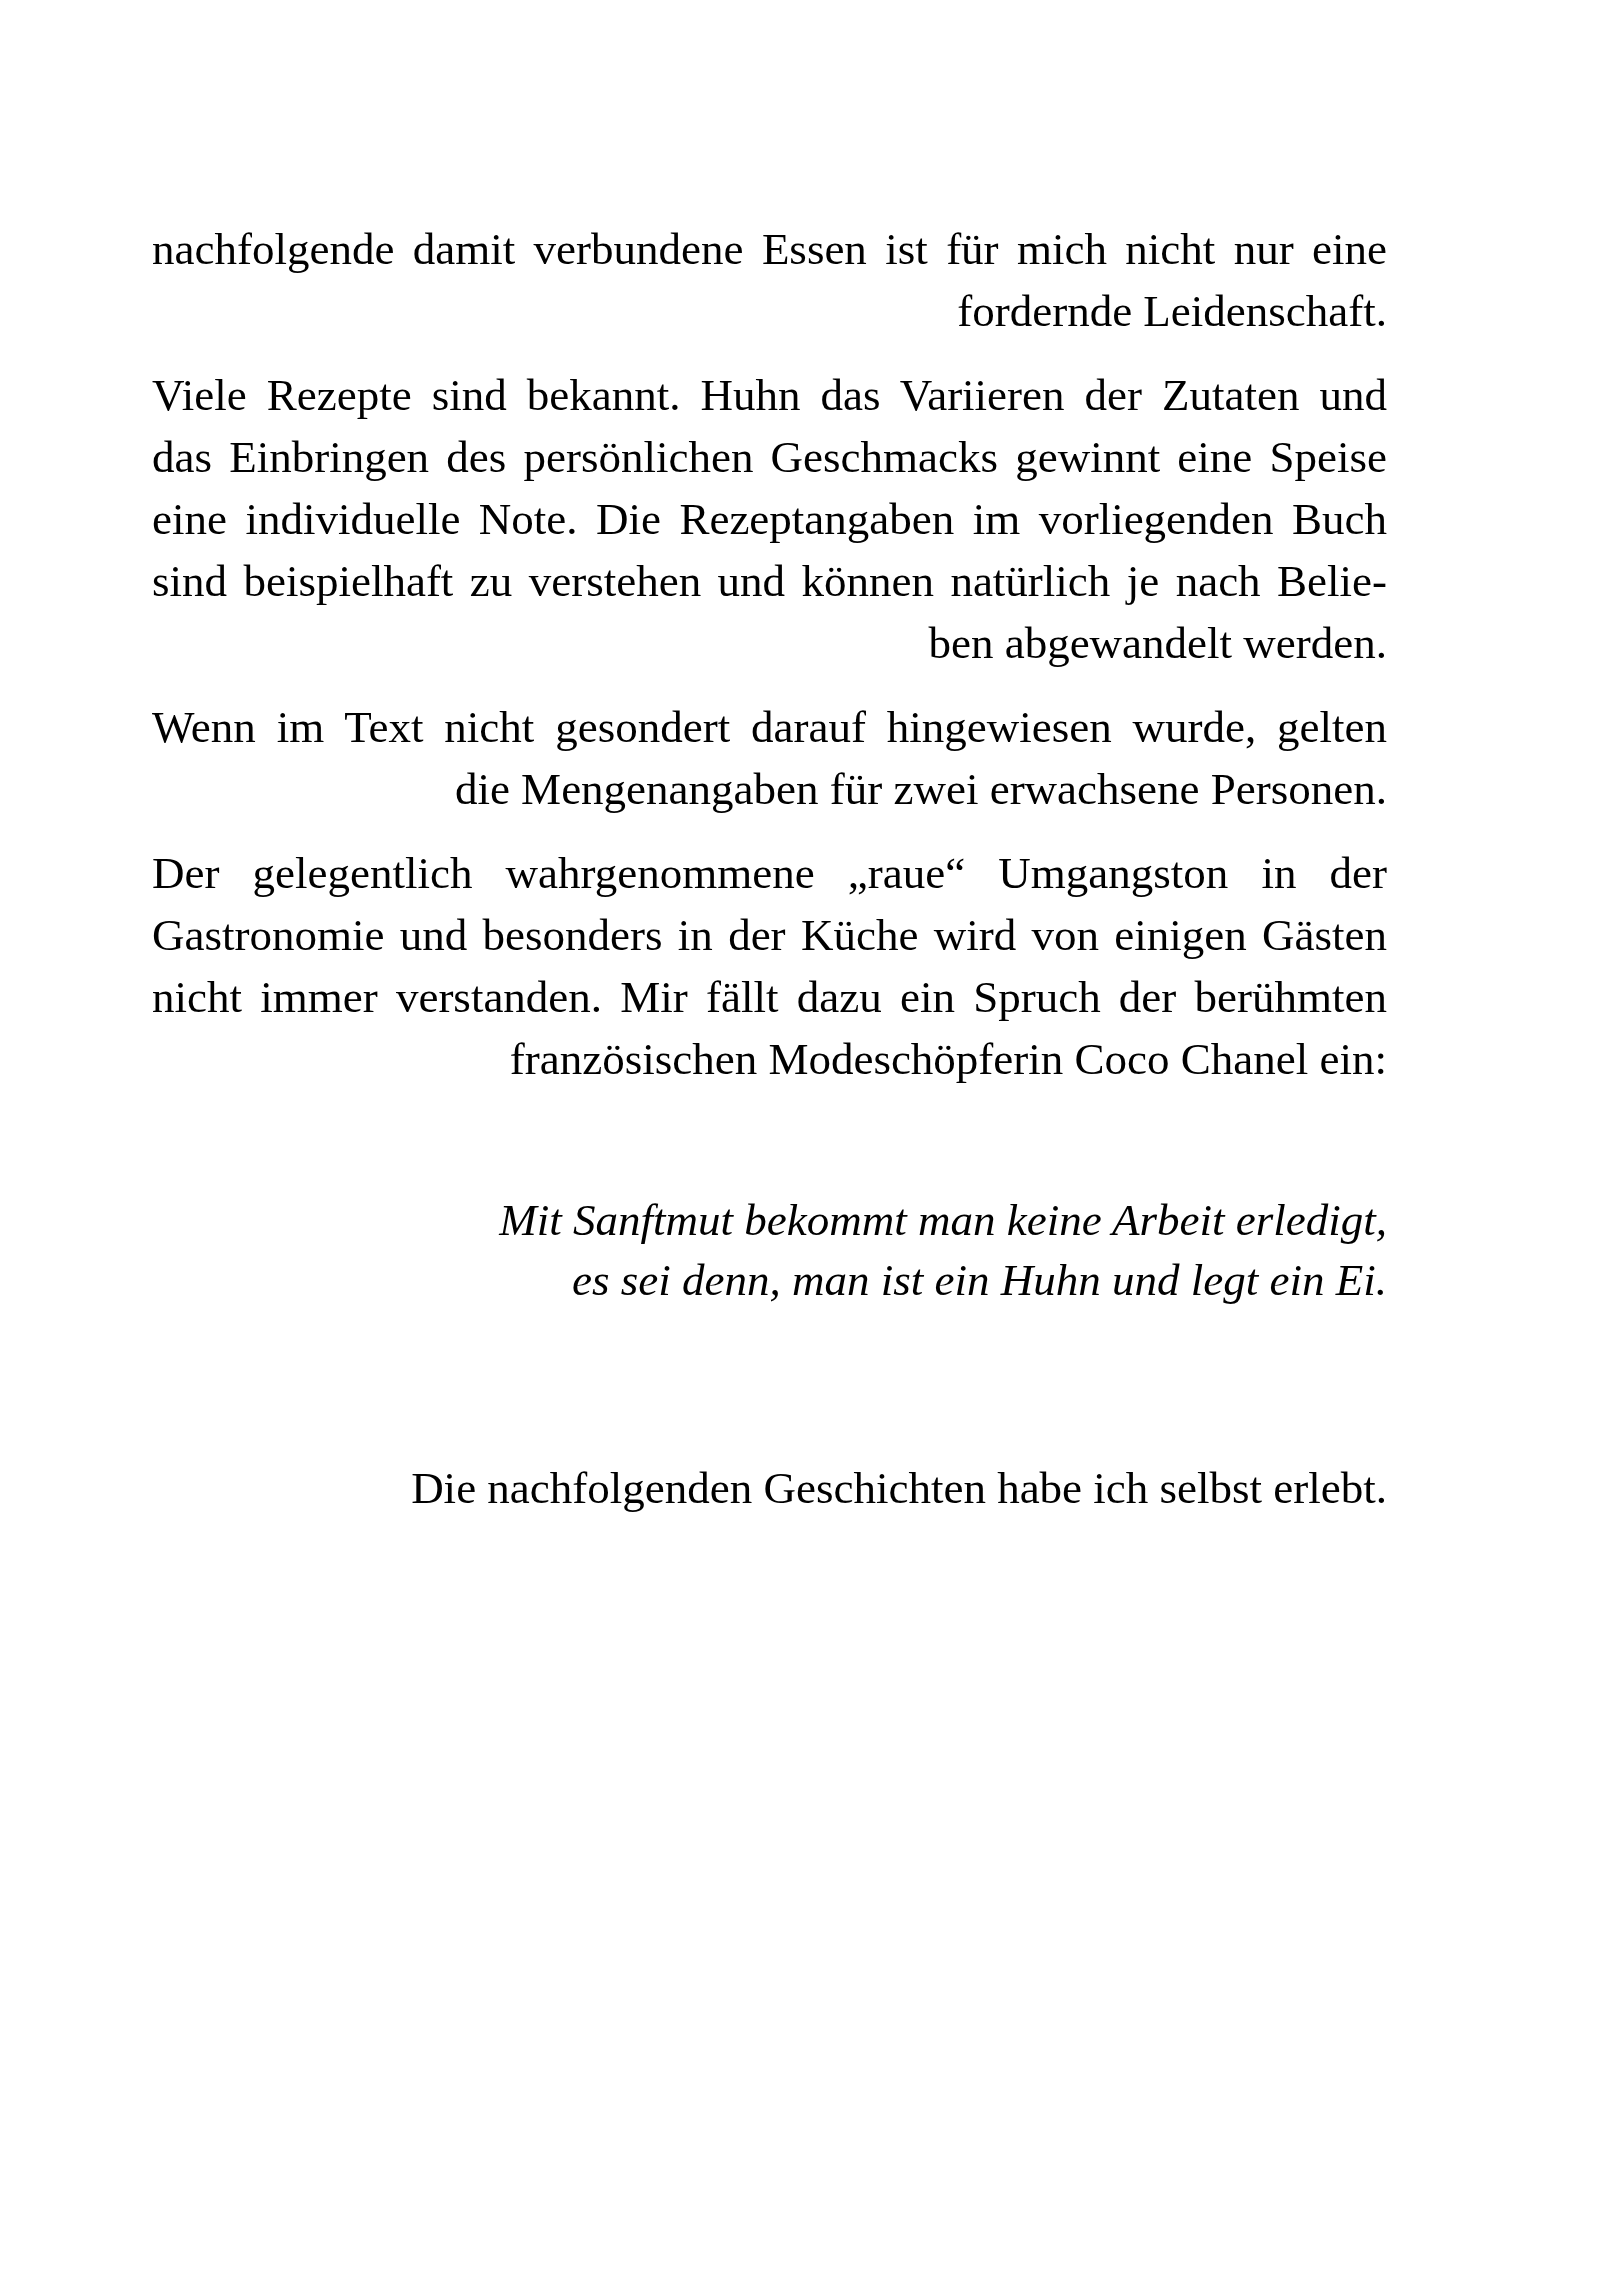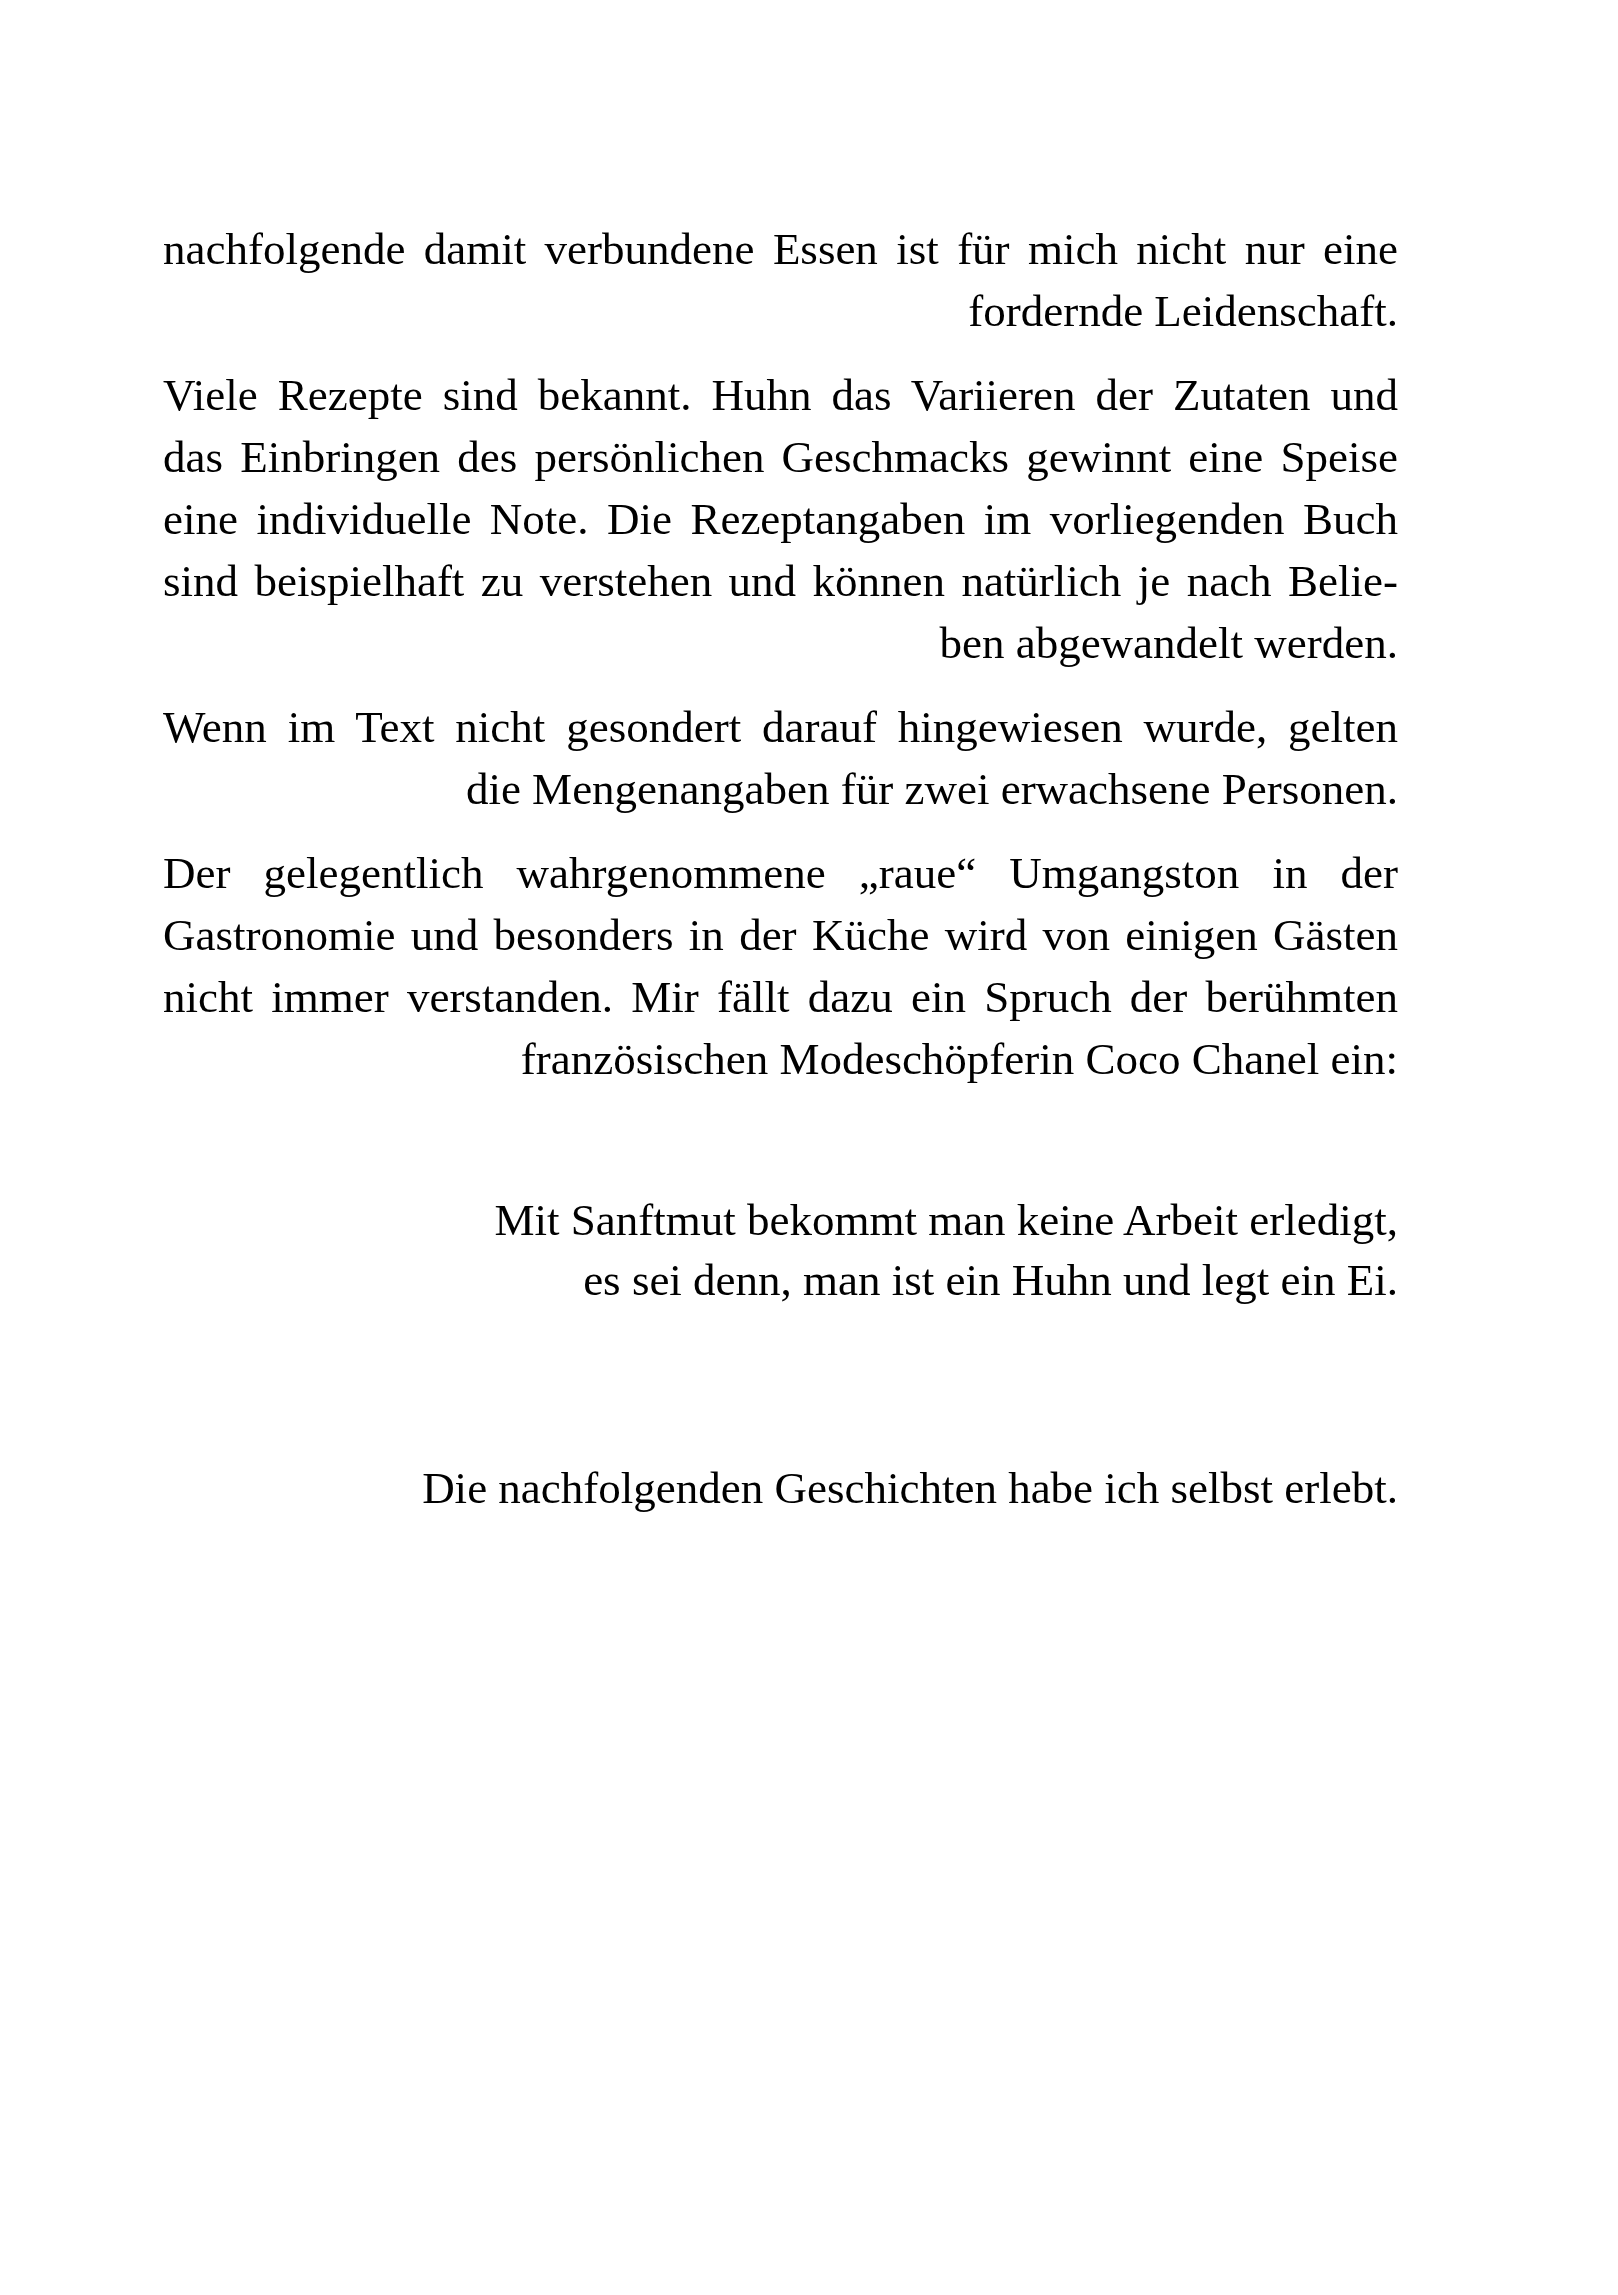--- a/index.html
+++ b/index.html
@@ -15,40 +15,41 @@
     position: relative;
     width: 1618px;
     height: 2295px;
     background: #ffffff;
     overflow: hidden;
     font-family: "Liberation Serif", serif;
     color: #000000;
   }
   .text-block {
     position: absolute;
-    left: 163px;
+    left: 152px;
     top: 218px;
     width: 1235px;
     display: flex;
     flex-direction: column;
     font-size: 45px;
     line-height: 62px;
   }
   .para {
     margin: 0 0 22px 0;
   }
   .line {
     text-align: right;
     white-space: normal;
   }
   .line.j {
     text-align: justify;
     text-align-last: justify;
   }
   .para.quote {
+    font-style: italic;
     line-height: 60px;
     margin: 78px 0 147px 100px;
   }
   .para.closing {
     margin-bottom: 0;
   }
 </style>
 </head>
 <body>
 

